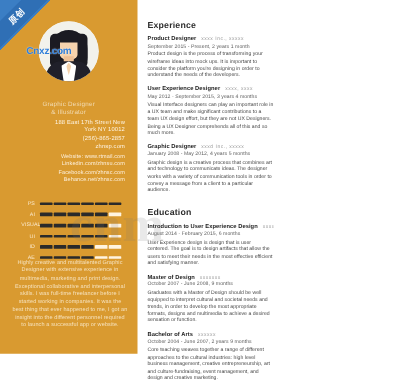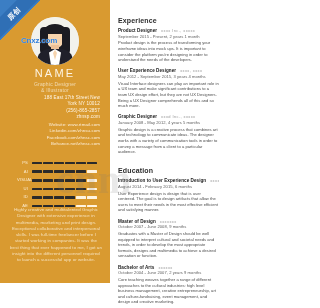--- a/index.html
+++ b/index.html
@@ -301,21 +301,20 @@
       <div class="av-neck"></div>
       <div class="av-body"></div>
       <div class="av-shirt"></div>
       <div class="av-tie"></div>
     </div>
 
     <div id="avatar-wm">
       <span>Cnxz.com</span>
     </div>
 
-    <div id="name">NAME</div>
 
     <div id="role">
       <div>Graphic Designer</div>
       <div>&amp; Illustrator</div>
     </div>
 
     <div id="address">
         <div>188 East 17th Street New</div>
         <div>York NY 10012</div>
         <div>(256)-865-2857</div>

